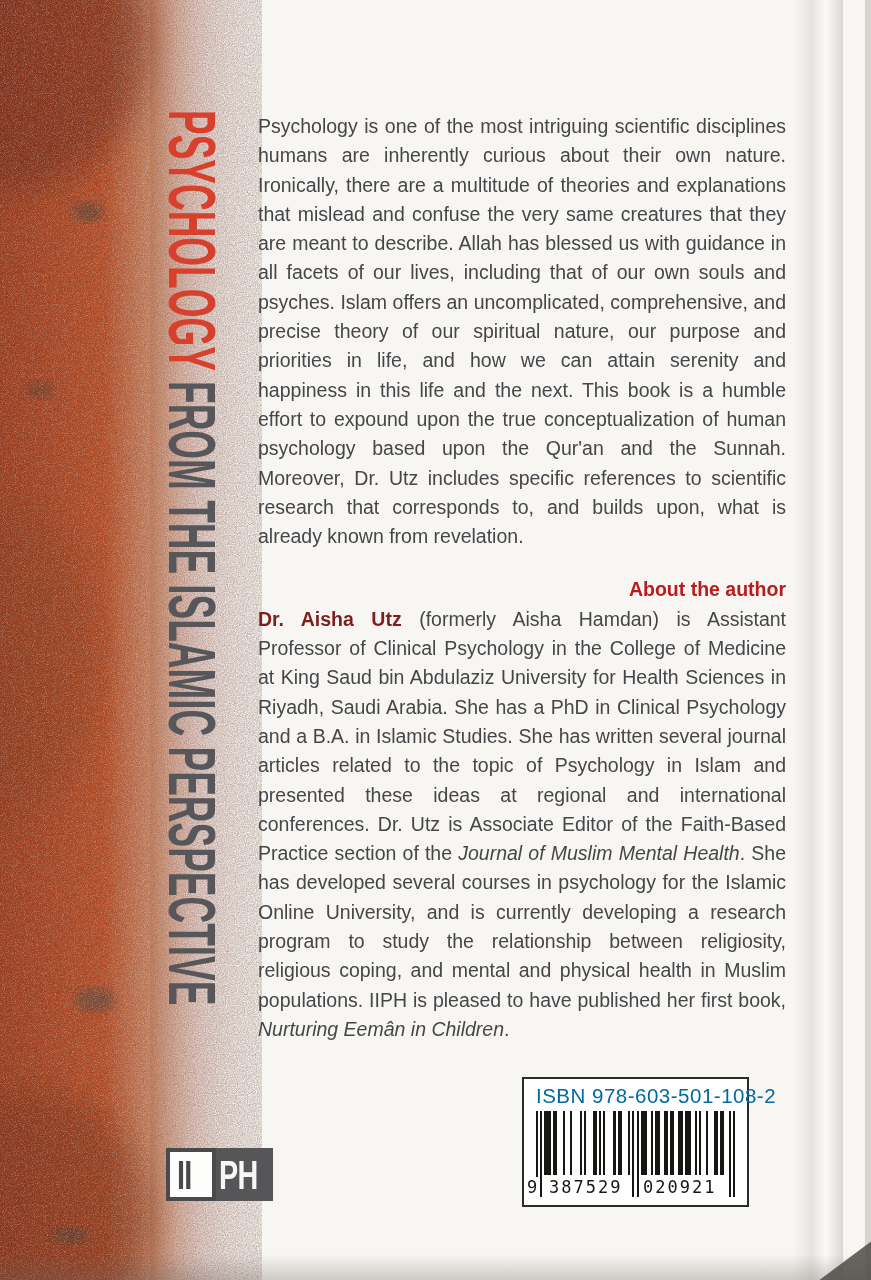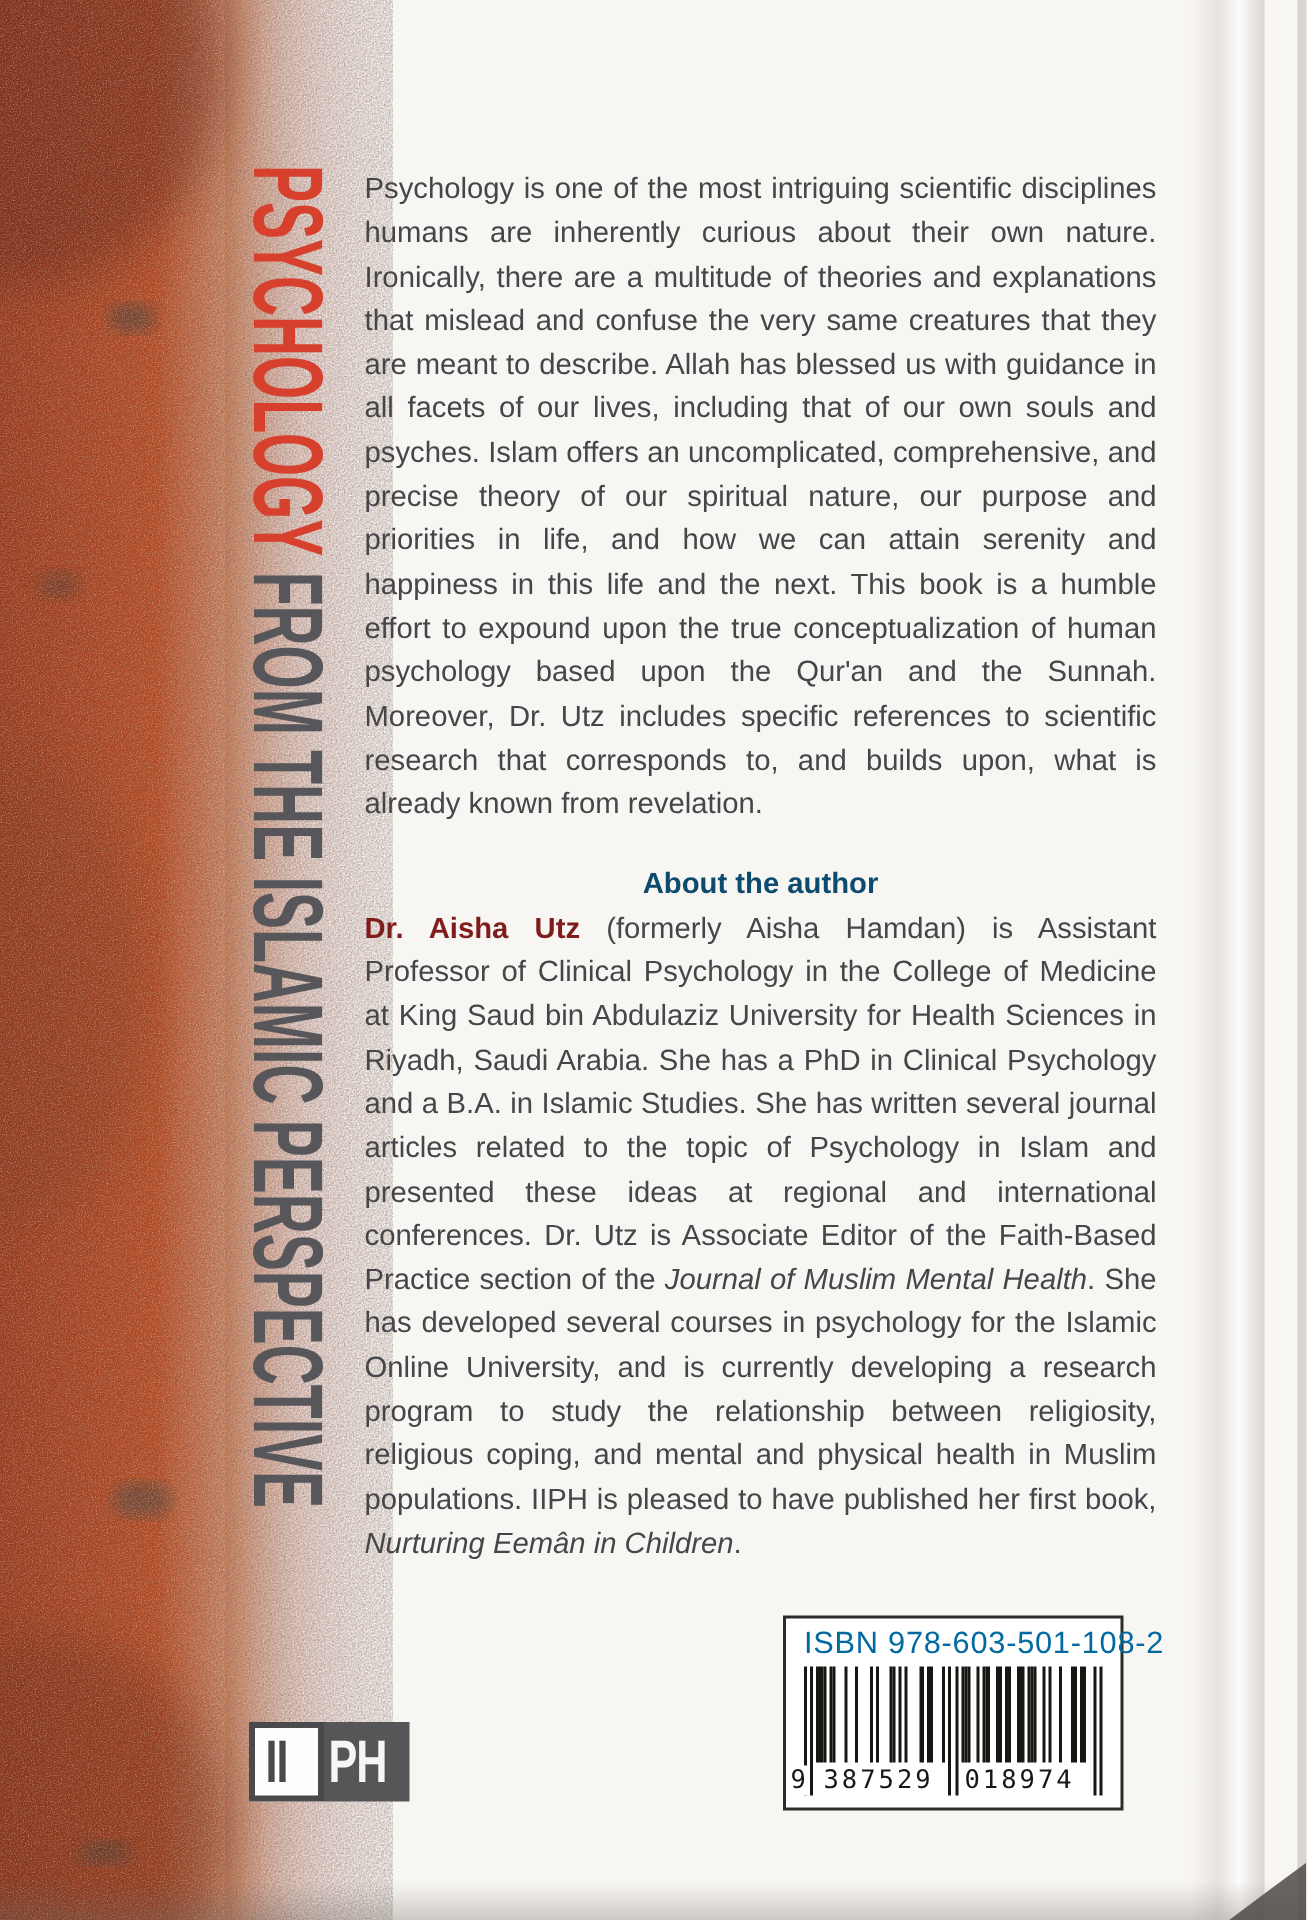--- a/index.html
+++ b/index.html
@@ -14,26 +14,26 @@
   .spine-title{
     position:absolute;left:153px;top:110px;width:72px;height:1620px;
     writing-mode:vertical-rl;text-orientation:mixed;
     font-weight:bold;font-size:66px;line-height:66px;letter-spacing:0;
     transform:scaleY(0.56);transform-origin:top left;
     white-space:nowrap;
   }
   .spine-hl{}
   
   .body-col{
-    position:absolute;left:243px;top:100px;width:528px;
+    position:absolute;left:258px;top:100px;width:528px;
     color:#46464a;font-size:19.5px;line-height:29.3px;
     text-align:justify;
   }
   .synopsis{margin:12px 0 0 0;}
-  .about-h{margin:24px 0 0 0;font-size:19.5px;line-height:29.3px;font-weight:bold;color:#0c4a6e;text-align:center;}
+  .about-h{margin:24px 0 0 0;font-size:19.5px;line-height:29.3px;font-weight:bold;color:#b91c1c;text-align:right;}
   .author{margin:0;}
   .seg-bold{font-weight:bold;color:#7f1d1d;}
   .seg-italic{font-style:italic;}
   
   .isbn-box{
     position:absolute;left:522px;top:1077px;width:227px;height:130px;
     background:#fff;border:2px solid #2b2b28;box-sizing:border-box;
     padding:5px 12px 0 12px;
   }
   .isbn-label{
@@ -230,21 +230,21 @@
           <div class="mod on"></div>
           <div class="mod on"></div>
           <div class="mod"></div>
           <div class="mod"></div>
           <div class="mod on guard"></div>
           <div class="mod guard"></div>
           <div class="mod on guard"></div>
         </div>
       <span class="bd bd-lead">9</span>
       <span class="bd bd-left">387529</span>
-      <span class="bd bd-right">018974</span>
+      <span class="bd bd-right">020921</span>
     </div>
   </div>
 
   <div class="logo">
     <div class="logo-left"></div>
     <div class="logo-right"></div>
     <span class="logo-txt logo-ii">II</span>
     <span class="logo-txt logo-ph">PH</span>
   </div>
 

